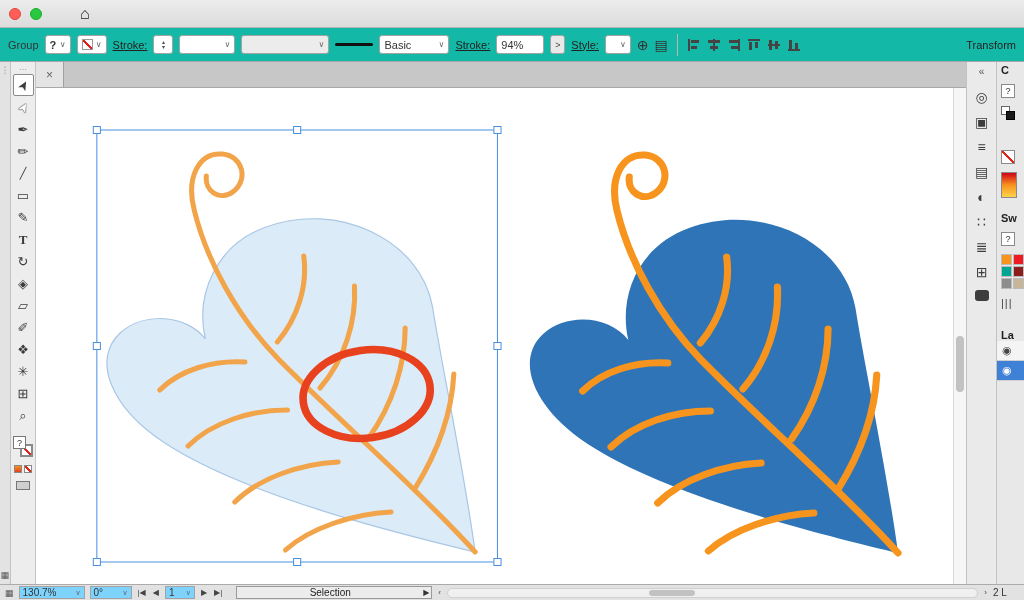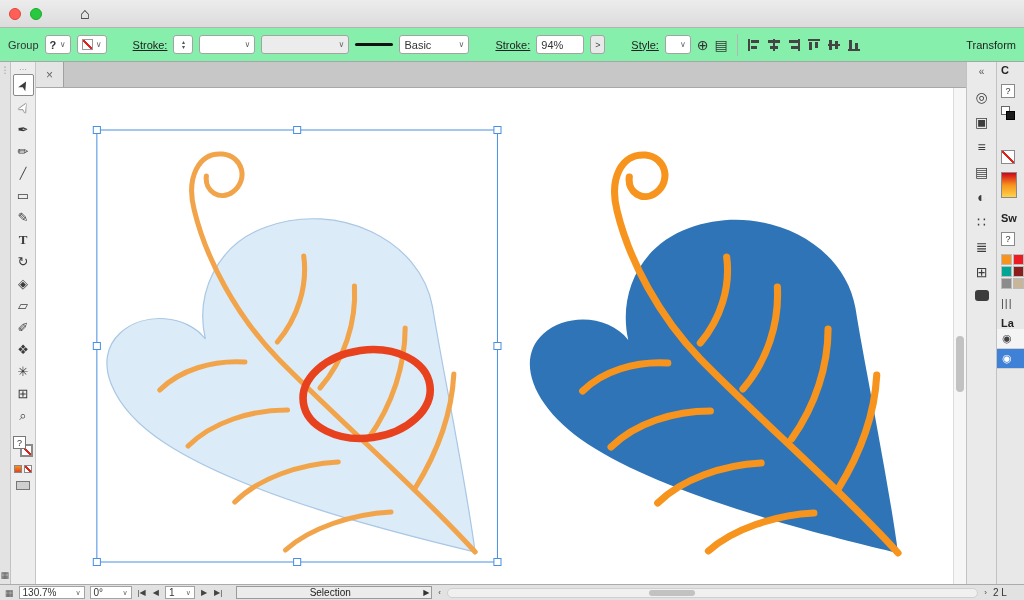--- a/index.html
+++ b/index.html
@@ -11,26 +11,26 @@
   .titlebar { position:absolute; top:0; left:0; right:0; height:28px;
     background:linear-gradient(#ececec,#dcdcdc); border-bottom:1px solid #b3b3b3;
     display:flex; align-items:center; }
   .dot { width:12px; height:12px; border-radius:50%; margin-left:9px; }
   .dot.red { background:#ff5f57; border:1px solid #e0443e; }
   .dot.green { background:#28c841; border:1px solid #1aab29; }
   .home { margin-left:38px; font-size:16px; color:#222; line-height:1; }
   .tb-title { position:absolute; left:0; right:0; text-align:center; font-size:12px; font-weight:bold; color:#3c3c3c; pointer-events:none; }
 
   
-  .controlbar { position:absolute; top:28px; left:0; right:0; height:34px; background:#86efac;
+  .controlbar { position:absolute; top:28px; left:0; right:0; height:34px; background:#14b8a6;
     border-bottom:1px solid #a6a6a6; display:flex; align-items:center; gap:6px; padding:0 8px; white-space:nowrap; overflow:hidden; }
   .box { background:#fff; border:1px solid #a3a3a3; border-radius:3px; height:19px;
     display:inline-flex; align-items:center; justify-content:space-between; padding:0 4px; gap:3px; }
   .dd::after { content:"∨"; font-size:8px; color:#666; margin-left:auto; }
-  .underlined { text-decoration:underline; color:#222;margin-left:20px; }
+  .underlined { text-decoration:underline; color:#222; }
   .w26{width:26px}.w30{width:30px}.w48{width:48px}.w56{width:56px}.w70{width:70px}.w88{width:88px}
   .muted { background:#ececec; }
   .stepperbox { width:20px; flex-direction:column; justify-content:center; gap:0; padding:0; }
   .stepperbox b { font-size:6px; line-height:5px; color:#555; font-weight:normal; }
   .slash-sq { width:11px; height:11px; border:1px solid #999; background:
     linear-gradient(45deg, transparent 44%, #e0231a 44%, #e0231a 58%, transparent 58%), #fff; display:inline-block; }
   .brushline { width:38px; height:3px; background:#111; border-radius:2px; }
   .chevbtn { background:#e9e9e9; border:1px solid #a3a3a3; border-radius:3px; height:19px; width:15px;
     font-size:9px; color:#444; display:inline-flex; align-items:center; justify-content:center; cursor:pointer; }
   .glyphbtn { font-size:14px; color:#333; background:none; border:none; cursor:pointer; }
@@ -93,36 +93,36 @@
   .ph { font-size:11px; color:#222; font-weight:bold; cursor:pointer; }
   .qbox { width:14px; height:14px; border:1px solid #8a8a8a; background:#fff; font-size:9px; color:#333;
     display:flex; align-items:center; justify-content:center; margin-top:8px; }
   .dblsq { position:relative; width:16px; height:14px; margin-top:8px; }
   .dblsq i { position:absolute; top:0; left:0; width:9px; height:9px; background:#fff; border:1px solid #666; }
   .dblsq b { position:absolute; bottom:0; right:2px; width:9px; height:9px; background:#1a1a1a; border:1px solid #000; }
   .noneSq { width:14px; height:14px; border:1px solid #8a8a8a; margin-top:30px;
     background:linear-gradient(45deg, transparent 42%, #e0231a 42%, #e0231a 58%, transparent 58%), #fff; cursor:pointer; }
   .gradSq { width:16px; height:26px; border:1px solid #8a8a8a; margin-top:8px;
     background:linear-gradient(180deg,#d0021b,#f7941d,#ffd24a); cursor:pointer; }
-  .mt14 { margin-top:14px; } .mt8 { margin-top:8px; }
+  .mt14 { margin-top:14px; } .mt8 { margin-top:20px; }
   .sw-grid { display:grid; grid-template-columns:11px 11px; gap:1px; margin-top:8px; }
   .sw { width:11px; height:11px; border:1px solid #bbb; cursor:pointer; }
   .brushes { margin-top:8px; font-size:11px; color:#444; letter-spacing:1px; cursor:pointer; }
   .eyerow { width:28px; margin-left:-4px; height:20px; border-bottom:1px solid #cfcfcf; display:flex; align-items:center;
     padding-left:5px; margin-top:0; cursor:pointer; background:#f4f4f4; }
   .eyerow:first-of-type { margin-top:10px; border-top:1px solid #cfcfcf; }
   .eyerow .eye { font-size:11px; color:#444; }
   .eyerow.sel { background:#3f81d6; }
   .eyerow.sel .eye { color:#fff; }
 
   
   .statusbar { position:absolute; left:0; right:0; bottom:0; height:16px; background:#e2e2e2;
     border-top:1px solid #ababab; display:flex; align-items:center; gap:5px; padding:0 5px; font-size:10px; }
   .sb-ic { font-size:9px; color:#555; cursor:pointer; }
-  .sbox { background:#ffffff; border:1px solid #a3a3a3; height:13px; display:inline-flex; align-items:center;
+  .sbox { background:#7dd3fc; border:1px solid #a3a3a3; height:13px; display:inline-flex; align-items:center;
     justify-content:space-between; padding:0 3px; gap:3px; font-size:10px; }
   .sbox.dd::after { content:"∨"; font-size:7px; color:#666; }
   .zoombox { width:66px; } .rotbox { width:42px; } .abbox { width:30px; }
   .navbtn { background:none; border:none; font-size:8px; color:#444; cursor:pointer; padding:0 1px; }
   .statusfield { width:196px; height:13px; border:1px solid #9a9a9a; background:#ececec; display:flex;
     align-items:center; position:relative; margin-left:8px; }
   .statusfield .st { flex:1; text-align:center; color:#222; }
   .statusfield .arr { font-size:8px; color:#333; padding-right:2px; cursor:pointer; }
   .hscroll { flex:1; height:10px; background:#f0f0f0; border:1px solid #d0d0d0; border-radius:5px; position:relative; }
   .hthumb { position:absolute; top:1px; height:6px; width:46px; left:38%; background:#c2c2c2; border-radius:3px; cursor:grab; }

